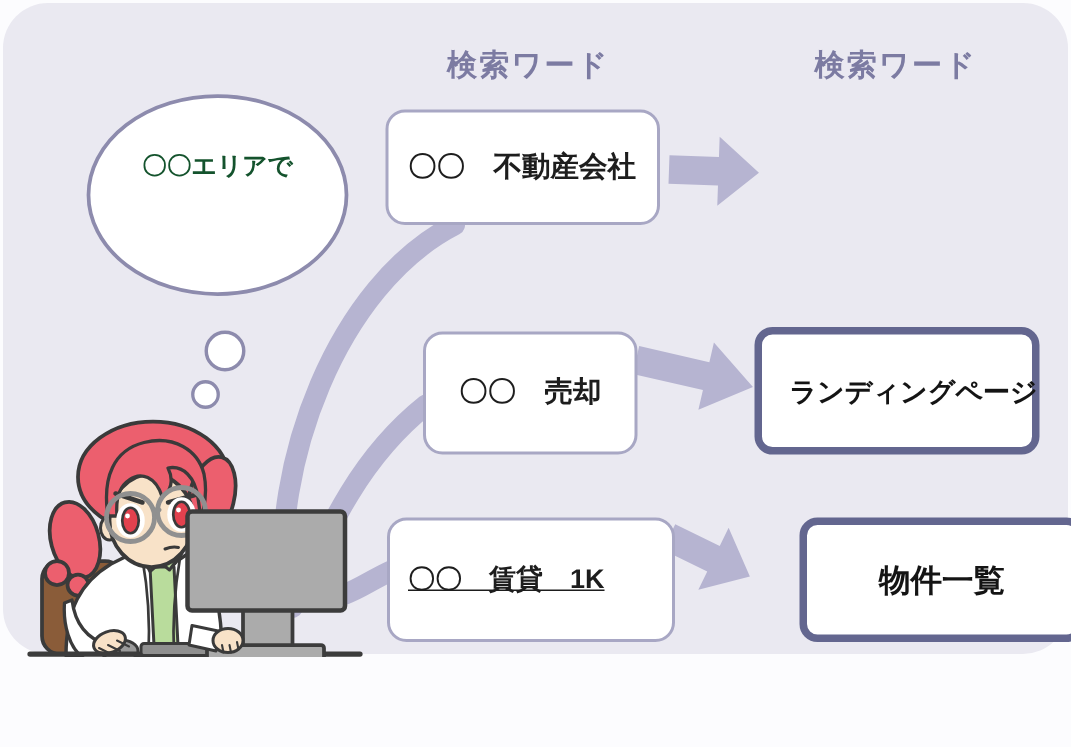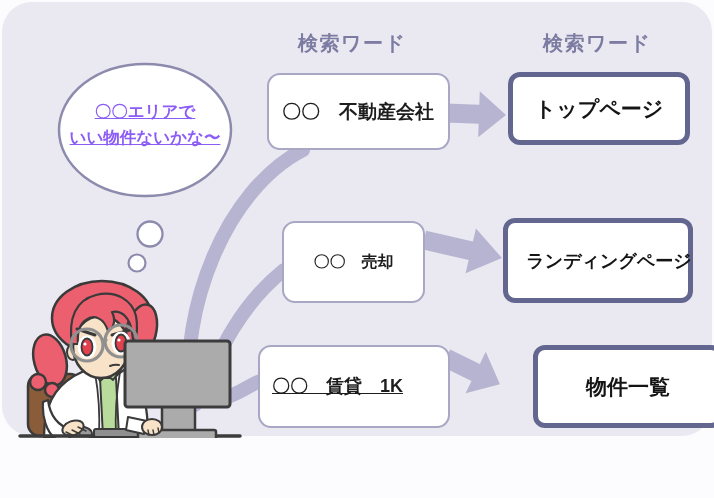--- a/index.html
+++ b/index.html
@@ -5,26 +5,26 @@
   html,body{margin:0;padding:0;background:#fcfcfe;}
   #canvas{position:relative;width:714px;height:438px;overflow:hidden;
     font-family:"Liberation Sans","DejaVu Sans",sans-serif;}
   #panel{position:absolute;inset:2px;border-radius:30px;background:#eae9f1;}
   svg{position:absolute;left:0;top:0;}
   .col-header{position:absolute;top:30px;font-size:20px;font-weight:bold;
     color:#7c7ba2;letter-spacing:1.5px;white-space:nowrap;}
   #h-search{left:298px;}
   #h-arrival{left:543px;}
   .bubble-text{position:absolute;left:53px;top:98px;width:184px;text-align:center;
-    font-size:16.5px;line-height:26px;font-weight:bold;color:#8b5cf6;white-space:nowrap;text-decoration:underline;}
+    font-size:16.5px;line-height:26px;font-weight:bold;color:#14532d;white-space:nowrap;}
   .kw-box{position:absolute;background:#fff;border:2.5px solid #a8a7c4;border-radius:13px;
     display:flex;flex-direction:column;justify-content:center;box-sizing:border-box;
     font-weight:bold;color:#1d1d1d;line-height:1.25;white-space:nowrap;}
-  #kw1{left:267px;top:73px;width:183px;height:77px;padding-left:13px;font-size:19px;gap:12px;}
-  #kw2{left:282px;top:221px;width:143px;height:82px;align-items:center;font-size:16px;}
+  #kw1{left:257px;top:73px;width:183px;height:77px;padding-left:13px;font-size:19px;gap:12px;}
+  #kw2{left:282px;top:221px;width:143px;height:82px;align-items:center;font-size:19px;}
   #kw3{left:258px;top:345px;width:192px;height:83px;padding-left:12px;font-size:18px;gap:3px;text-decoration:underline;}
   .pg-box{position:absolute;background:#fff;border:5px solid #63668f;border-radius:12px;
     display:flex;align-items:center;justify-content:center;box-sizing:border-box;
     font-weight:bold;color:#141414;white-space:nowrap;}
   #pg1{left:508px;top:72px;width:182px;height:73px;font-size:21px;}
   #pg2{left:503px;top:218px;width:190px;height:85px;font-size:18px;padding-left:22px;}
   #pg3{left:533px;top:345px;width:190px;height:83px;font-size:21px;}
 </style>
 </head>
 <body>
@@ -106,35 +106,31 @@
         <path fill="none" stroke="#3a3a3a" stroke-width="1.4" d="M 148 430 L 149 435 M 153 430 L 154 435 M 158 428 L 159 433"></path>
       </g>
     </g>
   </svg>
 
   <div class="col-header" id="h-search">検索ワード</div>
   <div class="col-header" id="h-arrival">検索ワード</div>
 
   <div class="bubble-text">
     <div>〇〇エリアで</div>
-    <div>いい物件ないかな〜</div>
   </div>
 
   <div class="kw-box" id="kw1">
     <div>〇〇　不動産会社</div>
   </div>
   <div class="kw-box" id="kw2">
     <div>〇〇　売却</div>
   </div>
   <div class="kw-box" id="kw3">
     <div>〇〇　賃貸　1K</div>
   </div>
 
-  <div class="pg-box" id="pg1">
-    <span>トップページ</span>
-  </div>
   <div class="pg-box" id="pg2">
     <span>ランディングページ</span>
   </div>
   <div class="pg-box" id="pg3">
     <span>物件一覧</span>
   </div>
 </div>
 
 </body></html>

